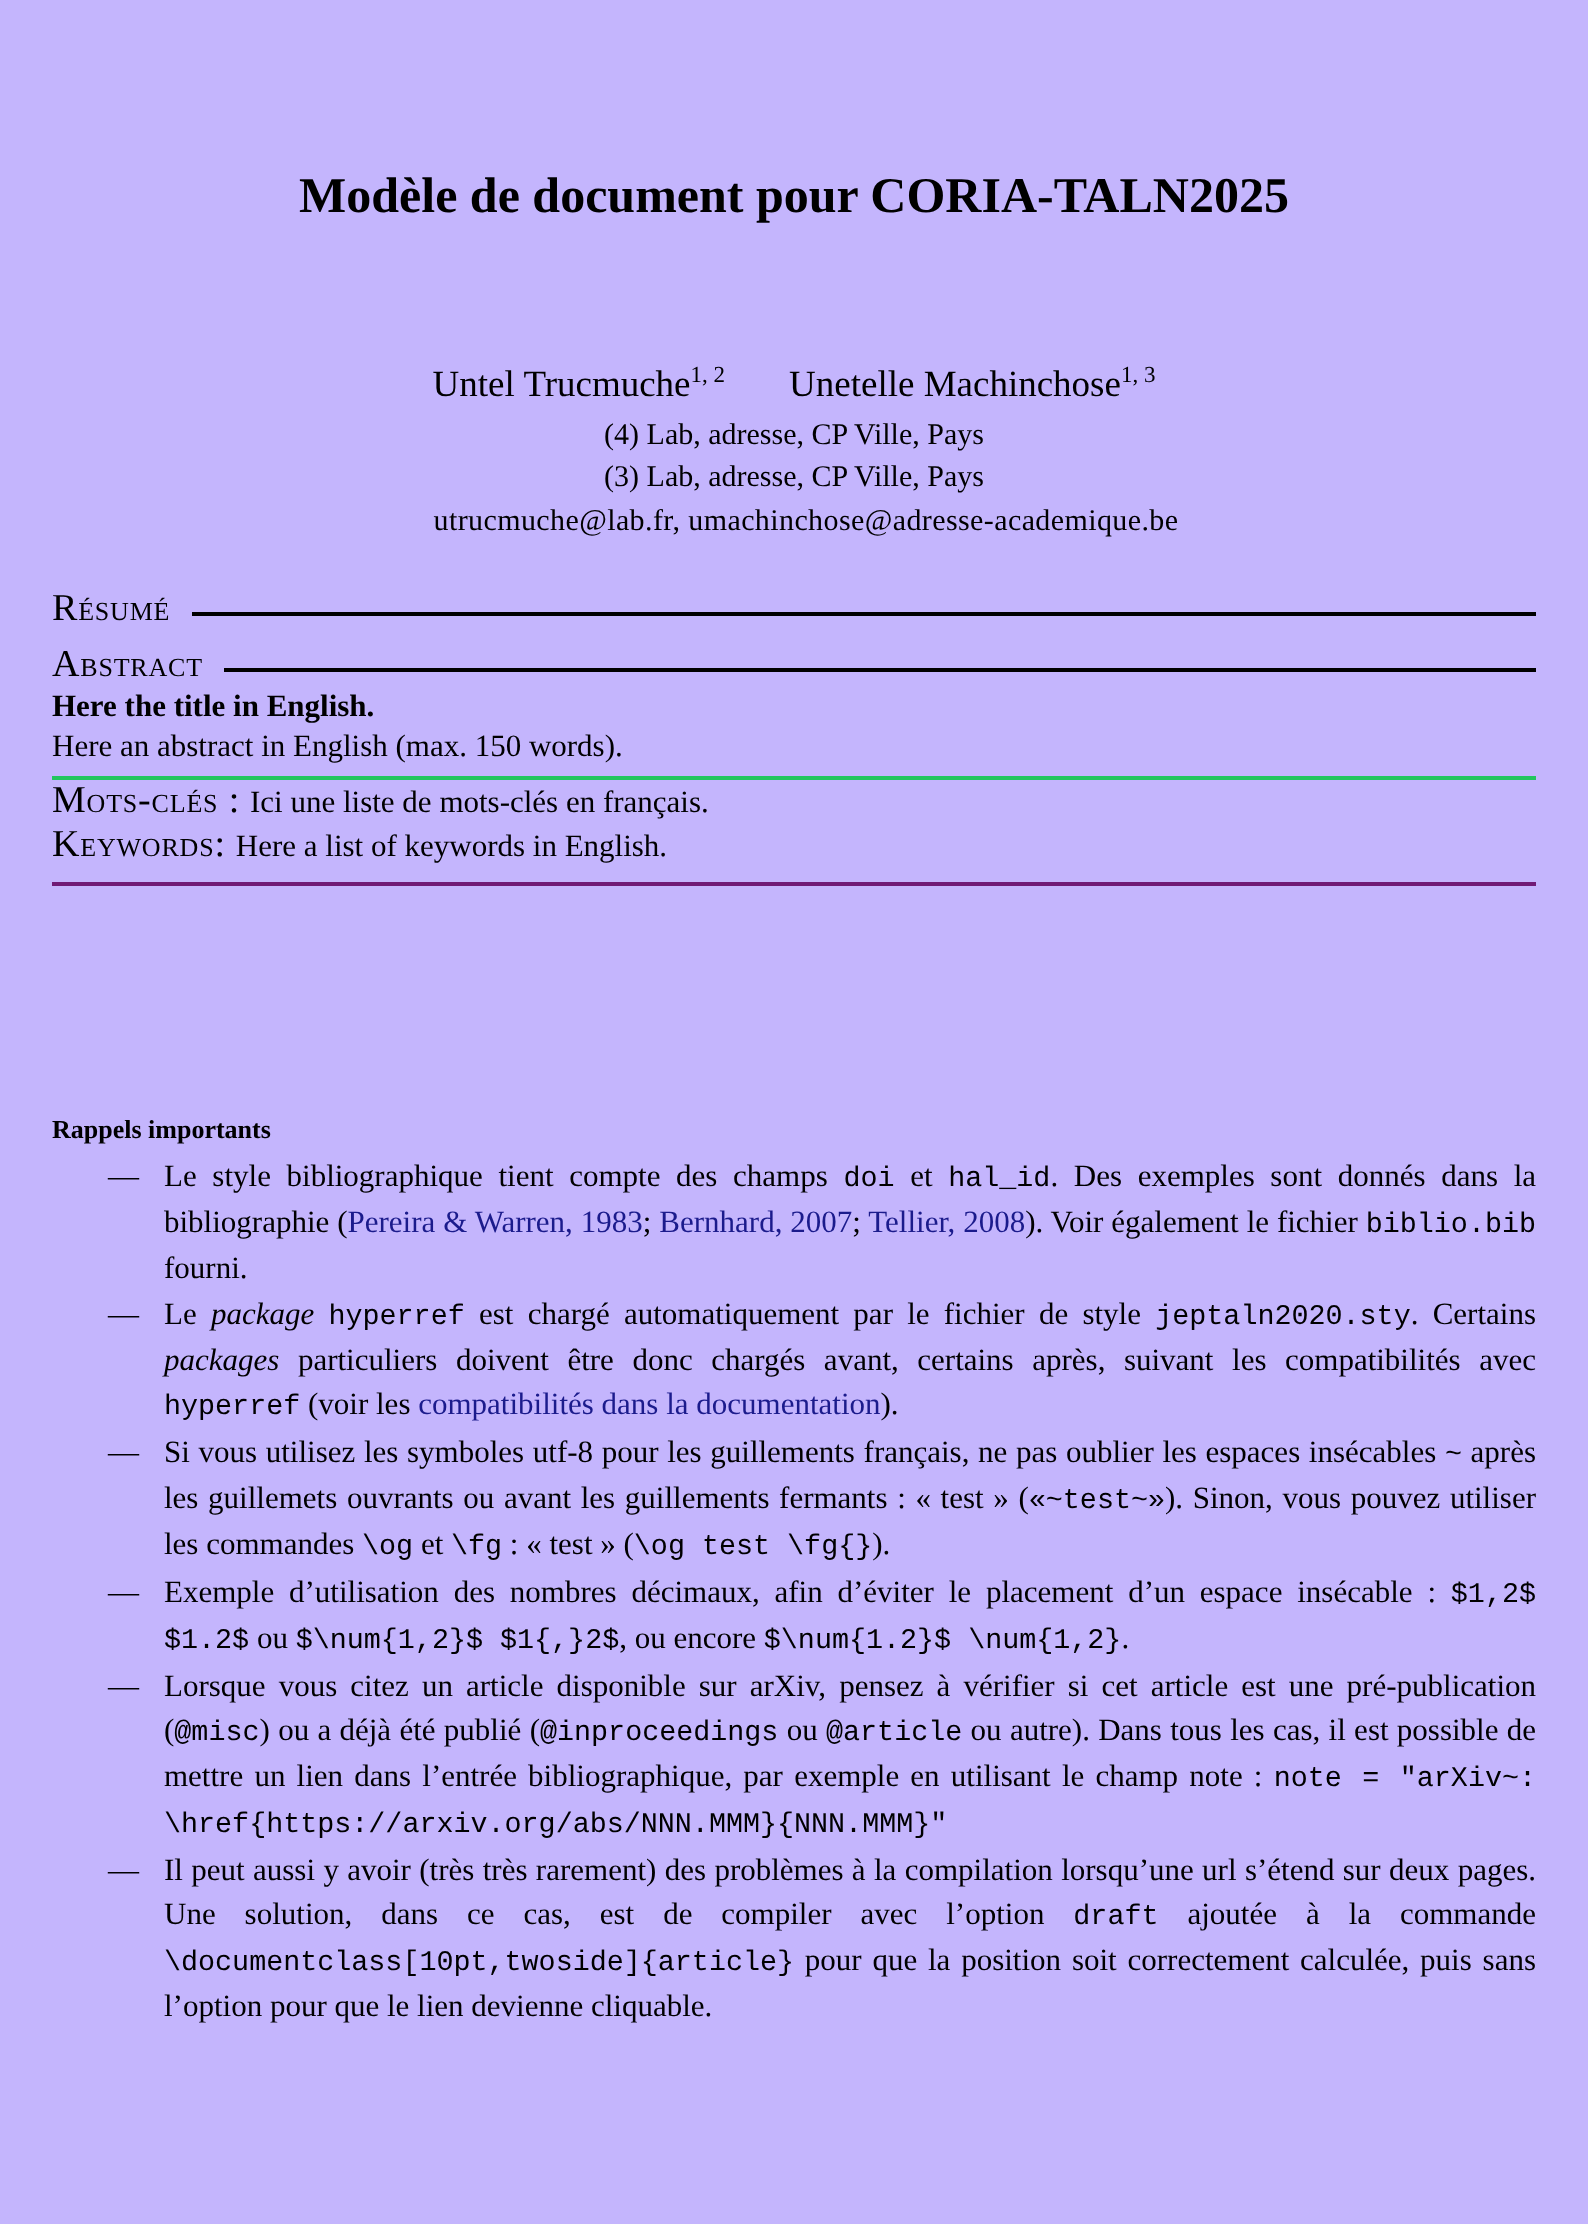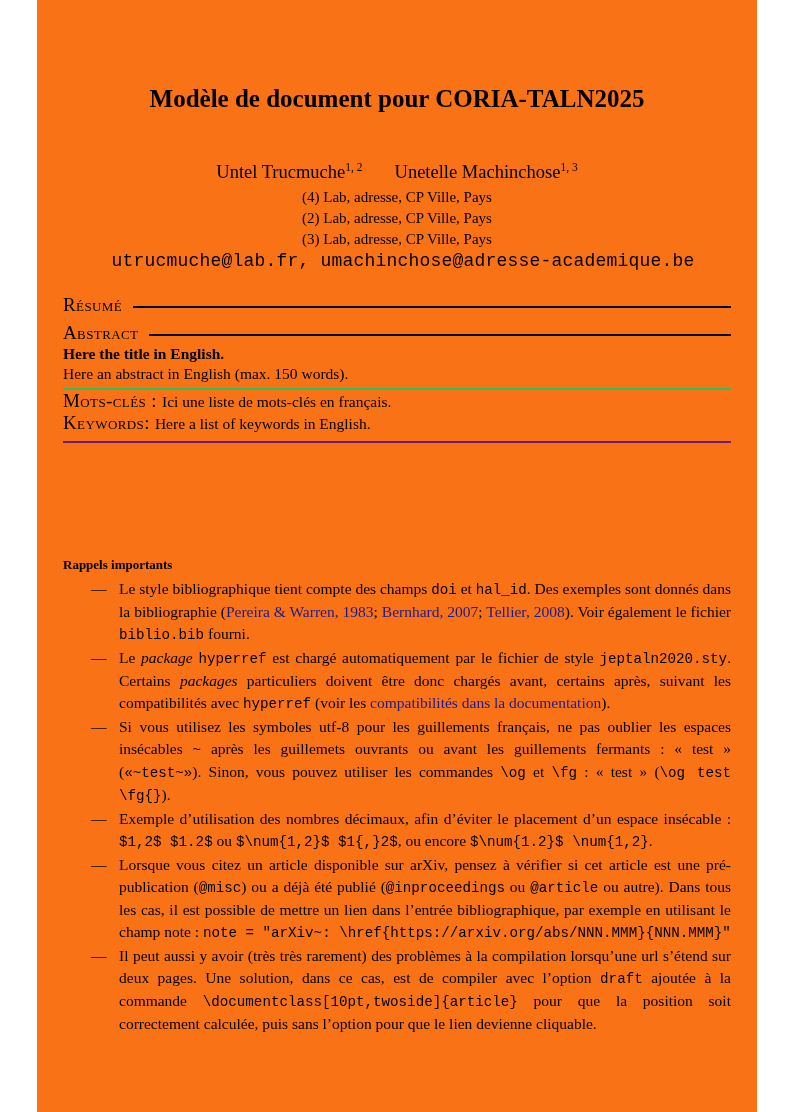--- a/index.html
+++ b/index.html
@@ -1,37 +1,37 @@
 <!DOCTYPE html>
 <html lang="fr"><head>
 <meta charset="utf-8">
 <style>
   html, body { margin:0; padding:0; background:#ffffff; }
   .page {
     position:relative;
-    width:720px; height:1112px;
+    width:794px; height:1112px;
     margin:0 auto;
-    background:#f97316;
+    background:#c4b5fd;
     color:#000000;
     font-family:"Liberation Serif", serif;
     overflow:hidden;
   }
 
   
   .header { text-align:center; }
   .doc-title { margin:0; padding-top:84px; font-size:25px; font-weight:bold; line-height:30px; }
-  .authors { margin-top:42px; font-size:18.5px; line-height:23px; }
+  .authors { margin-top:63px; font-size:18.5px; line-height:23px; }
   .author { white-space:nowrap; }
   .author + .author { margin-left:32px; }
   .authors sup { font-size:11.5px; }
   .affiliations { margin-top:3px; font-size:15px; line-height:21px; }
   .emails {
     margin-top:2px;
-    font-family:Liberation Mono, monospace;
-    font-size:18px; line-height:19px;
+    font-family:Liberation Serif, serif;
+    font-size:15px; line-height:19px;
     letter-spacing:0.2px;
     margin-left:12px;
   }
 
   
   .abstract { margin:23px 26px 0 26px; }
   .label-row { display:flex; align-items:center;text-align:center; }
   .sc-label { font-variant:small-caps; font-size:19px; letter-spacing:0.4px; line-height:22px; }
   .label-row .rule { flex:1; height:0; border-bottom:2px solid #000; margin-left:11px; margin-top:3px; }
   .abstract p { margin:0; font-size:15.5px; line-height:20px; }
@@ -70,21 +70,20 @@
 
   <div class="header">
     <h1 class="doc-title">Modèle de document pour CORIA-TALN2025</h1>
 
     <div class="authors">
       <span class="author"><span>Untel Trucmuche</span><sup>1, 2</sup></span><span class="author"><span>Unetelle Machinchose</span><sup>1, 3</sup></span>
     </div>
 
     <div class="affiliations">
       <div>(4) Lab, adresse, CP Ville, Pays</div>
-      <div>(2) Lab, adresse, CP Ville, Pays</div>
       <div>(3) Lab, adresse, CP Ville, Pays</div>
     </div>
 
     <div class="emails">utrucmuche@lab.fr, umachinchose@adresse-academique.be</div>
   </div>
 
   <div class="abstract">
 
     <div class="label-row">
       <span class="sc-label">Résumé</span>

